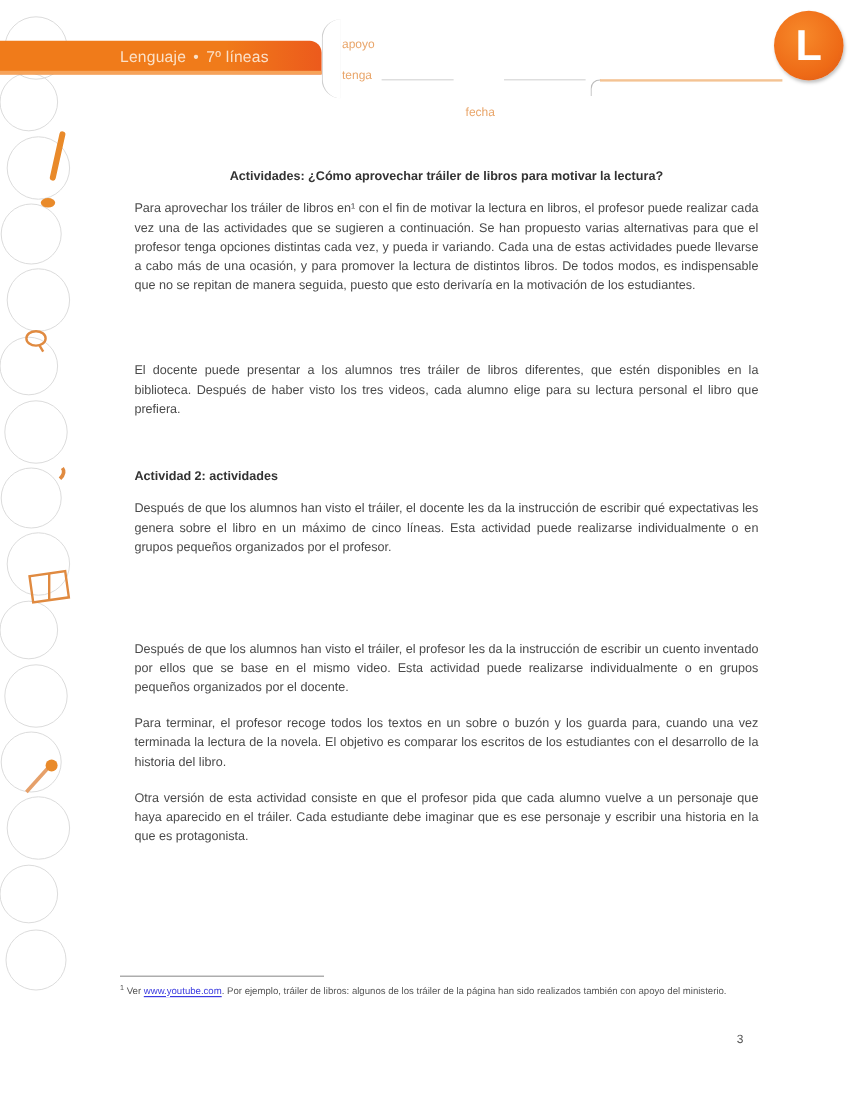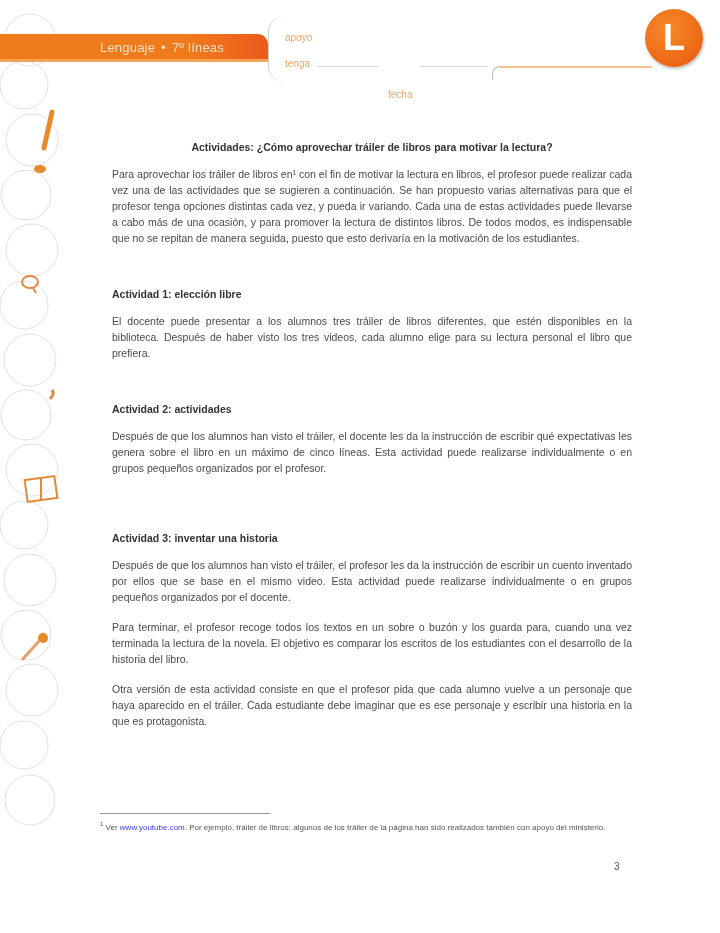--- a/index.html
+++ b/index.html
@@ -43,21 +43,21 @@
     }
 
     
     .content { position: absolute; left: 112px; top: 107px; width: 520px; margin-top: 34px; }
     .doc-title { text-align: center; font-weight: bold; font-size: 10.5px; color: #333; margin-bottom: 13px; }
     .para { font-size: 10.5px; line-height: 16px; text-align: justify; color: #4a4a4a; }
     .section-title { font-weight: bold; font-size: 10.5px; color: #333; }
 
     .footnote-rule { position: absolute; left: 100px; top: 813px; width: 170px; height: 1px; background: #999; }
     .footnote { position: absolute; left: 100px; top: 818px; width: 520px; font-size: 8px; line-height: 12px; color: #555; }
-    .footnote .link { color: #3a3adf; }
+    .footnote .link { color: #3a3adf; text-decoration: underline; }
     .footnote sup { font-size: 6px; }
     .page-number { position: absolute; left: 614px; top: 861px; font-size: 10px; color: #555; }
   </style>
 </head>
 <body>
 
 <svg class="deco-strip" viewBox="0 0 62 933" xmlns="http://www.w3.org/2000/svg">
   <g fill="none" stroke="#d9d9d9" stroke-width="0.8">
     <circle cx="30" cy="40" r="26"></circle>
       <circle cx="24" cy="85" r="24"></circle>
@@ -110,32 +110,30 @@
   <div class="orange-line"></div>
 
   <div class="logo-circle">L</div>
 </div>
 
 <div class="content">
   <div class="doc-title">Actividades: ¿Cómo aprovechar tráiler de libros para motivar la lectura?</div>
   <p class="para">Para aprovechar los tráiler de libros en¹ con el fin de motivar la lectura en libros, el profesor puede realizar cada vez una de las actividades que se sugieren a continuación. Se han propuesto varias alternativas para que el profesor tenga opciones distintas cada vez, y pueda ir variando. Cada una de estas actividades puede llevarse a cabo más de una ocasión, y para promover la lectura de distintos libros. De todos modos, es indispensable que no se repitan de manera seguida, puesto que esto derivaría en la motivación de los estudiantes.</p>
 
   <div style="height:42px;"></div>
-  <div class="section-title">Actividad 1: elección libre</div>
   <div style="height:13px;"></div>
   <p class="para">El docente puede presentar a los alumnos tres tráiler de libros diferentes, que estén disponibles en la biblioteca. Después de haber visto los tres videos, cada alumno elige para su lectura personal el libro que prefiera.</p>
 
   <div style="height:42px;"></div>
   <div class="section-title">Actividad 2: actividades</div>
   <div style="height:13px;"></div>
   <p class="para">Después de que los alumnos han visto el tráiler, el docente les da la instrucción de escribir qué expectativas les genera sobre el libro en un máximo de cinco líneas. Esta actividad puede realizarse individualmente o en grupos pequeños organizados por el profesor.</p>
   <div style="height:14px;"></div>
 
   <div style="height:42px;"></div>
-  <div class="section-title">Actividad 3: inventar una historia</div>
   <div style="height:13px;"></div>
   <p class="para">Después de que los alumnos han visto el tráiler, el profesor les da la instrucción de escribir un cuento inventado por ellos que se base en el mismo video. Esta actividad puede realizarse individualmente o en grupos pequeños organizados por el docente.</p>
   <div style="height:14px;"></div>
   <p class="para">Para terminar, el profesor recoge todos los textos en un sobre o buzón y los guarda para, cuando una vez terminada la lectura de la novela. El objetivo es comparar los escritos de los estudiantes con el desarrollo de la historia del libro.</p>
   <div style="height:14px;"></div>
   <p class="para">Otra versión de esta actividad consiste en que el profesor pida que cada alumno vuelve a un personaje que haya aparecido en el tráiler. Cada estudiante debe imaginar que es ese personaje y escribir una historia en la que es protagonista.</p>
 
   <div style="height:34px;"></div>
 </div>
 

